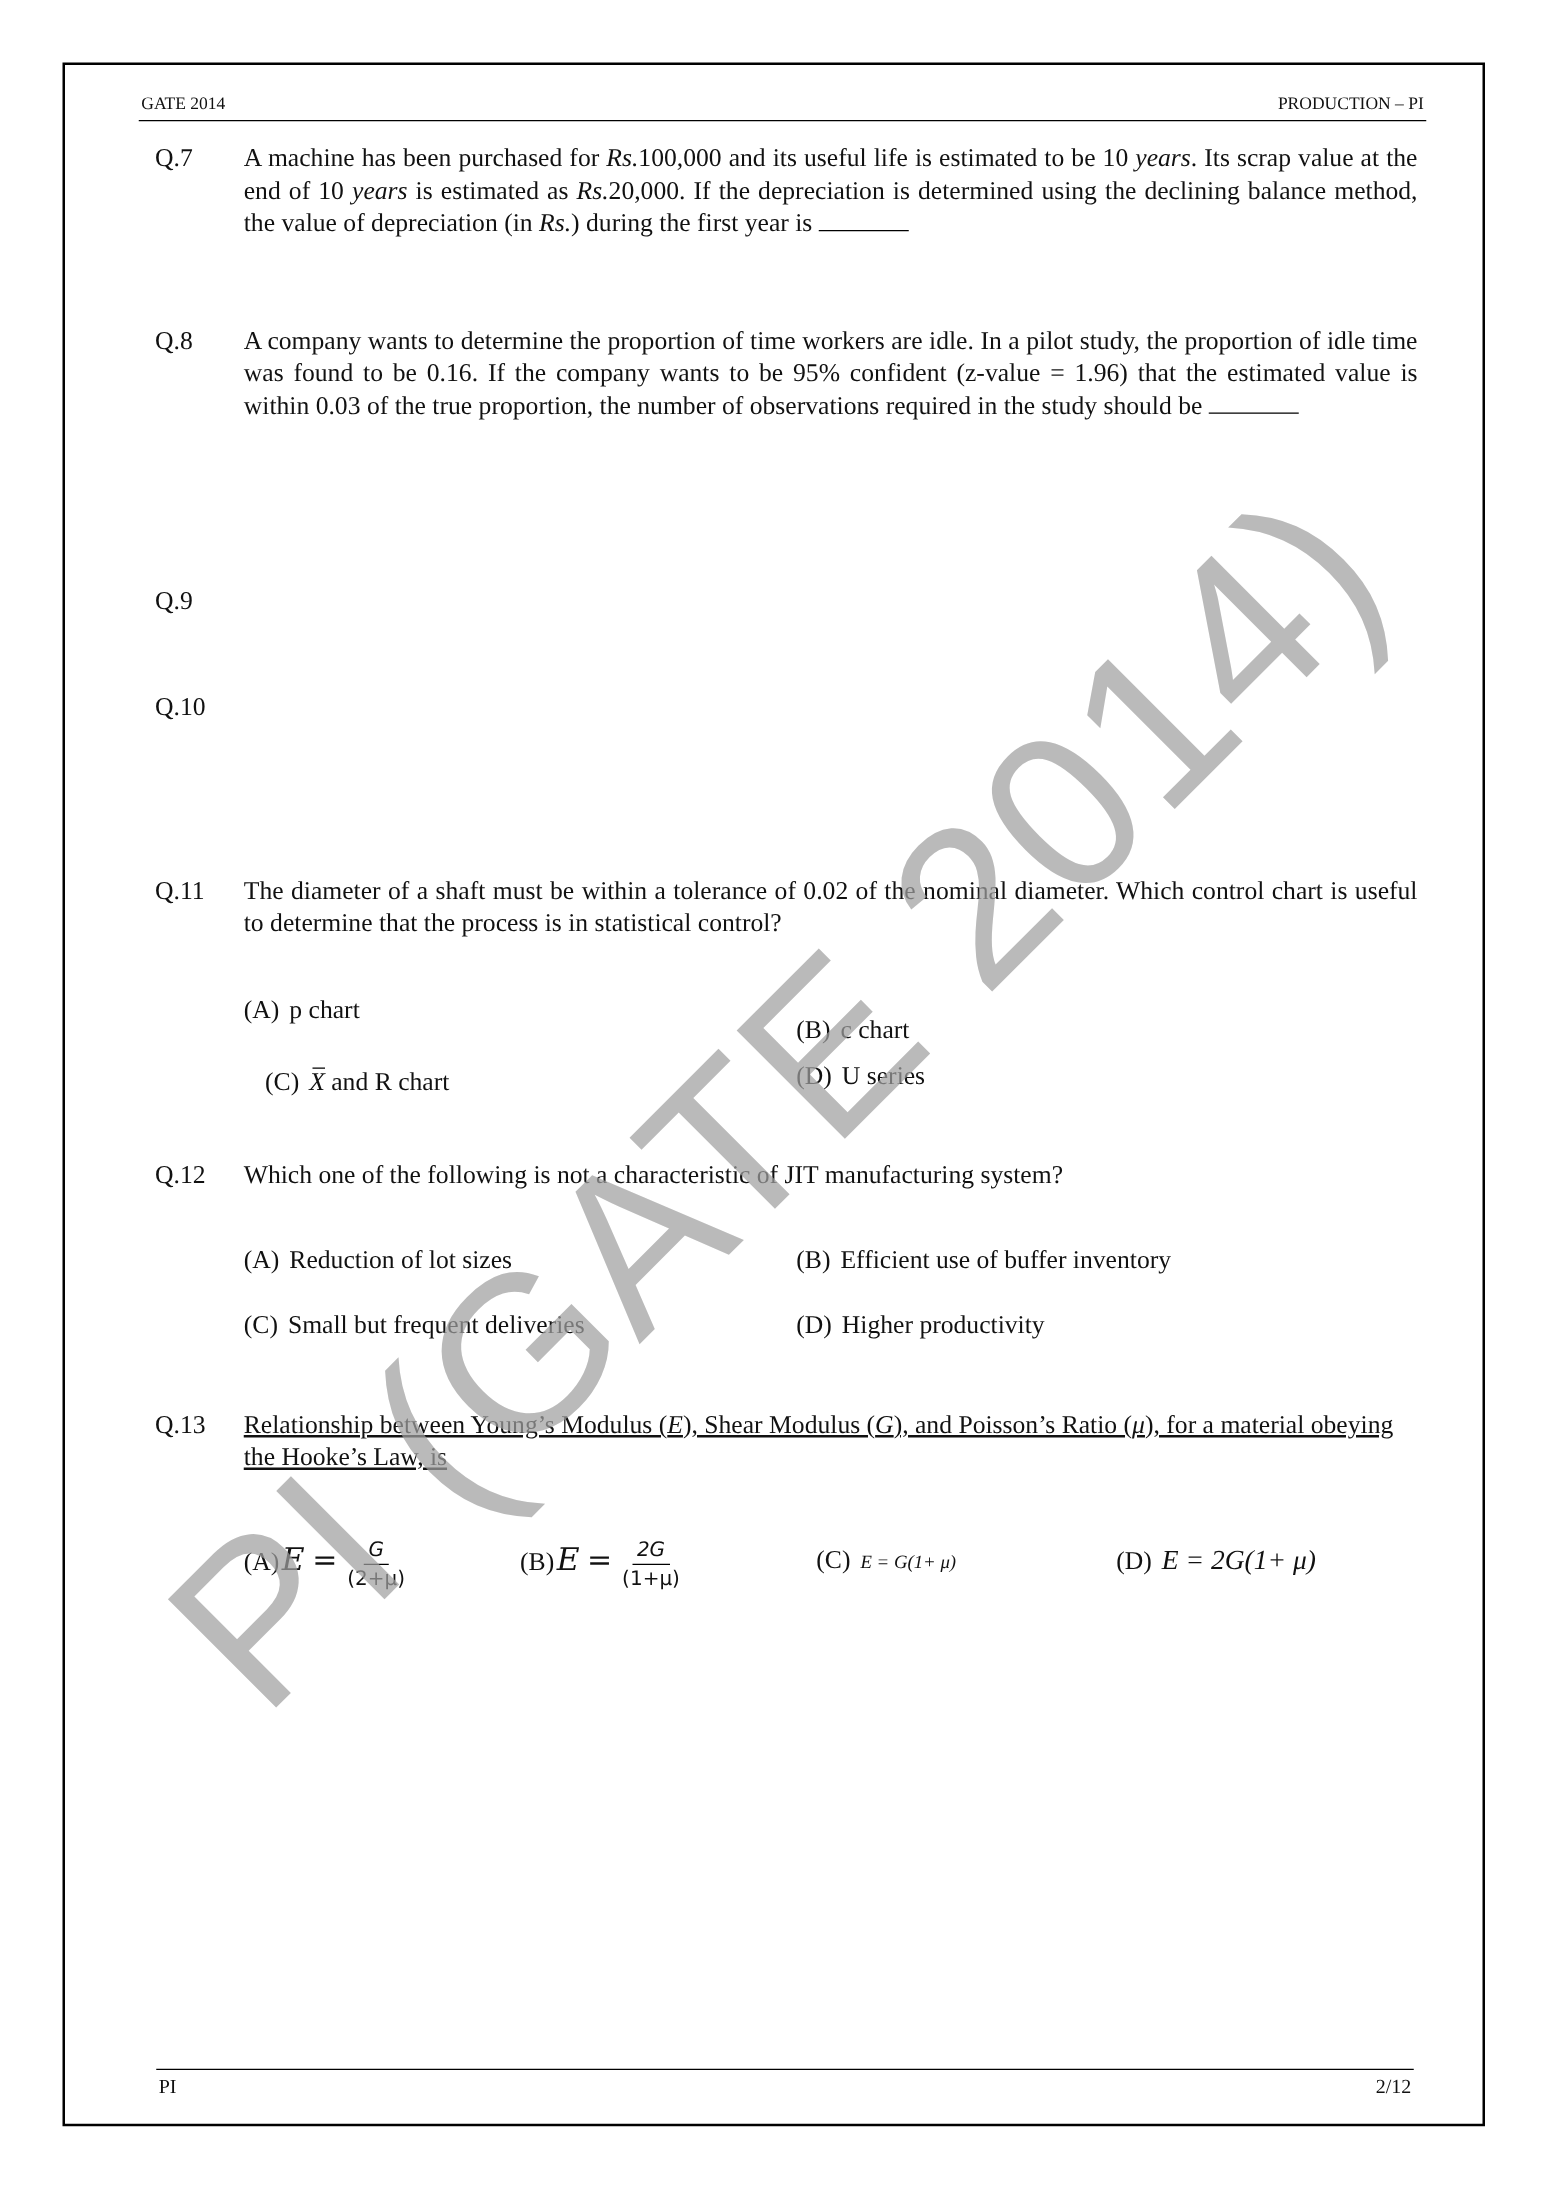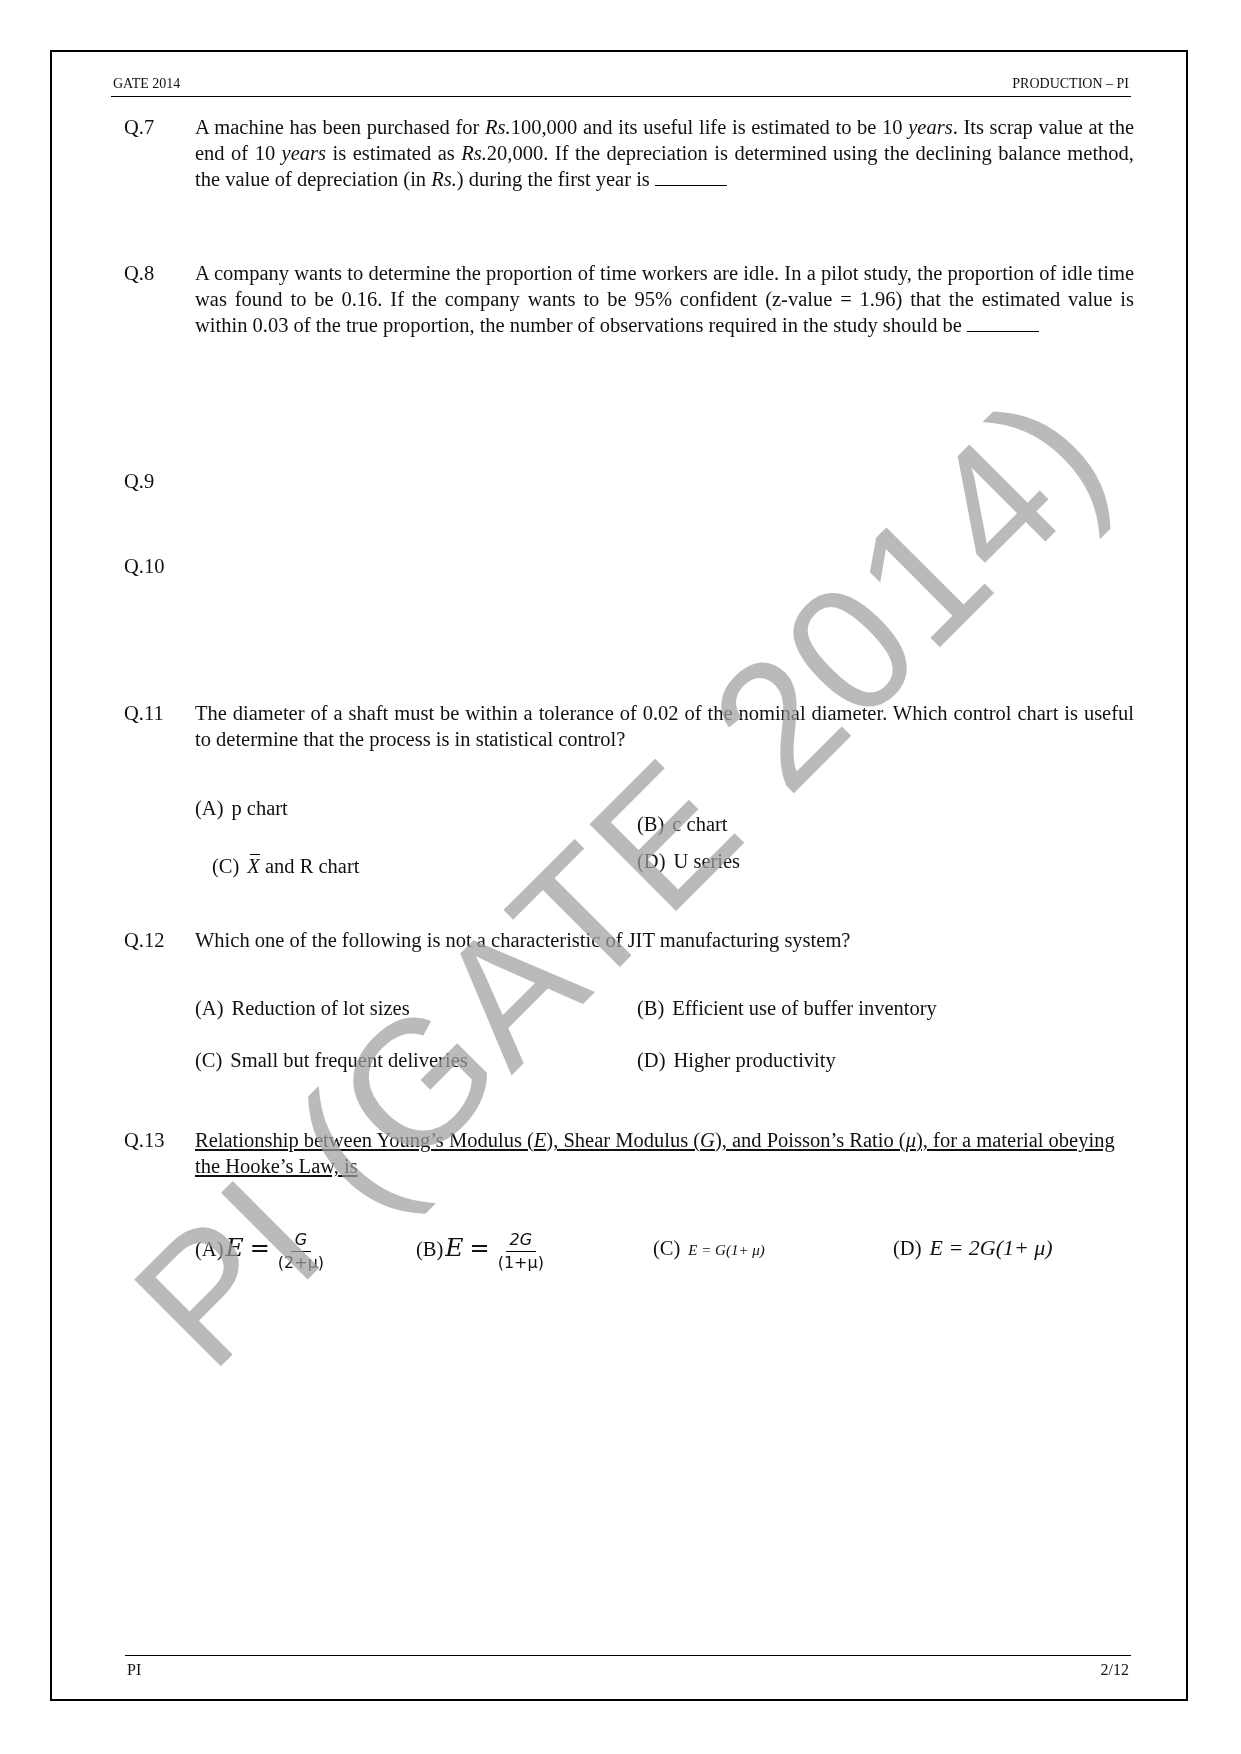--- a/index.html
+++ b/index.html
@@ -1,20 +1,20 @@
 <!DOCTYPE html>
 <html><head>
 <meta charset="utf-8">
 <style>
   html, body { margin:0; padding:0; background:#ffffff; }
   body { width:1241px; height:1754px; position:relative; overflow:hidden;
          font-family:"Liberation Serif", "DejaVu Serif", serif; color:#111; }
   .frame { position:absolute; left:50px; top:50px; width:1138px; height:1651px;
            border:2px solid #000; box-sizing:border-box; }
-  .hdr { position:absolute; left:111px; right:110px; top:74px; height:22px;
+  .hdr { position:absolute; left:111px; right:100px; top:74px; height:22px;
          border-bottom:1.5px solid #000; font-size:14px;text-align:right; }
   .hdr .l { position:absolute; left:2px; top:2px; }
   .hdr .r { position:absolute; right:2px; top:2px; }
   .ftr { position:absolute; left:125px; right:110px; top:1655px; height:24px;
          border-top:1.5px solid #000; font-size:16px; }
   .ftr .l { position:absolute; left:2px; top:5px; }
   .ftr .r { position:absolute; right:2px; top:5px; }
   .q { position:absolute; left:124px; width:1010px; font-size:20.5px; line-height:26px; }
   .q .num { position:absolute; left:0; top:0; }
   .q .txt { position:absolute; left:71px; right:0; top:0; text-align:justify; }

